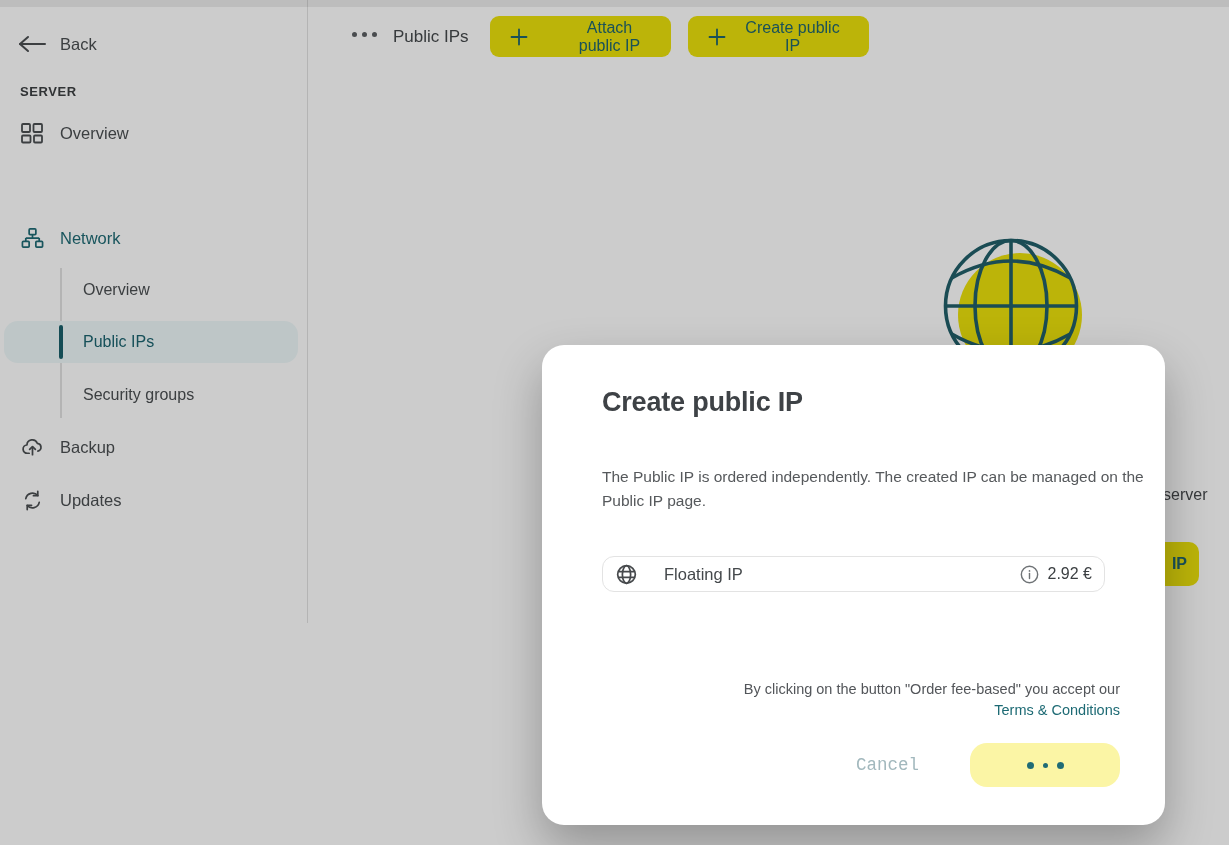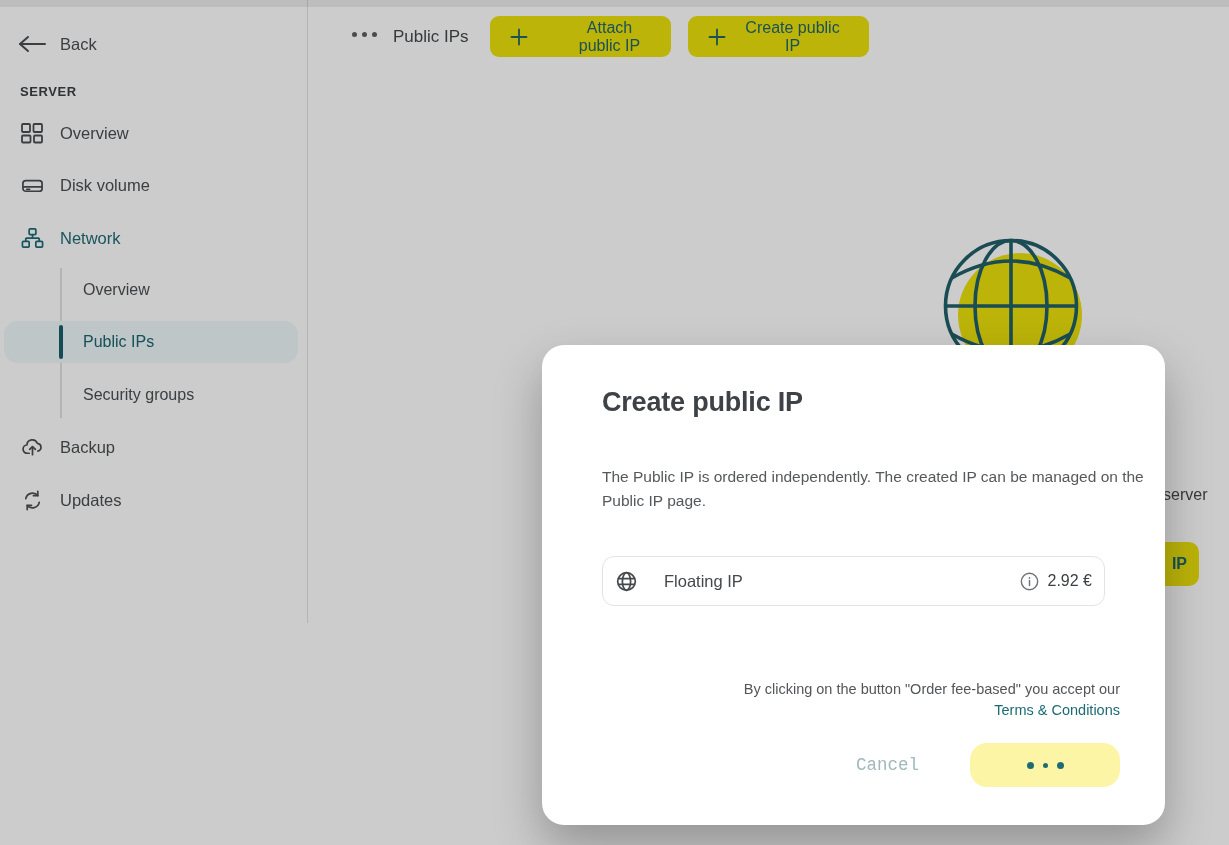--- a/index.html
+++ b/index.html
@@ -42,21 +42,21 @@
         display:flex;align-items:center;justify-content:flex-end;padding:0 12px 0 0;
         font-size:16px;font-weight:700;color:#20666f;}
   
   .top-shadow{position:absolute;left:0;top:0;width:100%;height:7px;background:rgba(0,0,0,0.07);z-index:6;}
   .overlay{position:absolute;inset:0;background:rgba(0,0,0,0.2);z-index:5;}
   
   .modal{position:absolute;left:542px;top:345px;width:623px;height:480px;background:#fff;
          border-radius:22px;box-shadow:0 22px 48px rgba(0,0,0,0.28);z-index:10;}
   .m-title{position:absolute;left:60px;top:42px;font-size:27px;font-weight:700;color:#3e4246;letter-spacing:-0.2px;}
   .m-desc{position:absolute;left:60px;top:120px;width:558px;font-size:15.5px;line-height:24px;color:#56595c;}
-  .m-row{position:absolute;left:60px;right:60px;top:211px;height:50px;border:1px solid #e3e3e3;
+  .m-row{position:absolute;left:60px;right:60px;top:211px;height:36px;border:1px solid #e3e3e3;
          border-radius:12px;display:flex;align-items:center;padding:0 12px;box-sizing:border-box;cursor:pointer;}
   .m-row .g-ic{width:23px;height:23px;color:#46494c;flex:0 0 auto;}
   .m-row .opt-lbl{margin-left:26px;font-size:16.5px;color:#44484b;flex:1 1 auto;}
   .m-row .i-ic{width:19px;height:19px;color:#6f7376;flex:0 0 auto;margin-right:9px;cursor:pointer;}
   .m-row .price{font-size:16px;font-weight:400;color:#3b3f42;}
   .m-terms{position:absolute;right:45px;top:334px;width:560px;text-align:right;
            font-size:14.5px;line-height:21px;color:#53565a;}
   .m-terms a{display:block;color:#1d6a74;text-decoration:none;cursor:pointer;}
   .m-actions{position:absolute;right:45px;top:398px;display:flex;align-items:center;}
   .m-cancel{border:none;background:none;font-family:Liberation Mono, monospace;font-size:17.5px;color:#a2b8bd;
@@ -92,30 +92,20 @@
         <svg viewBox="0 0 22 22" width="22" height="22" fill="none" stroke="currentColor" stroke-width="1.8">
           <rect x="1" y="2" width="8" height="8" rx="1"></rect>
             <rect x="12.5" y="2" width="8.5" height="8" rx="1"></rect>
           <rect x="1" y="13.5" width="8.5" height="7" rx="1"></rect>
             <rect x="13" y="13.5" width="8" height="7" rx="1"></rect>
         </svg>
       </span>
       <span class="lbl">Overview</span>
     </div>
 
-    <div class="side-row" style="top:165px;">
-      <span class="ic">
-        <svg viewBox="0 0 24 24" width="23" height="23" fill="none" stroke="currentColor" stroke-width="1.8" stroke-linecap="round">
-          <rect x="2" y="7" width="20" height="11" rx="3"></rect>
-          <path d="M2.5 13.5 H21.5"></path>
-            <path d="M6 16 H9"></path>
-        </svg>
-      </span>
-      <span class="lbl">Disk volume</span>
-    </div>
 
     <div class="side-row teal" style="top:218px;">
       <span class="ic">
         <svg viewBox="0 0 24 24" width="23" height="23" fill="none" stroke="currentColor" stroke-width="1.8" stroke-linejoin="round">
           <rect x="8.5" y="2" width="7" height="6" rx="1"></rect>
           <path d="M12 8 V11.5 M5 11.5 H19 M5 11.5 V15 M19 11.5 V15"></path>
           <rect x="1.5" y="15" width="7" height="6" rx="1"></rect>
             <rect x="15.5" y="15" width="7" height="6" rx="1"></rect>
         </svg>
       </span>

